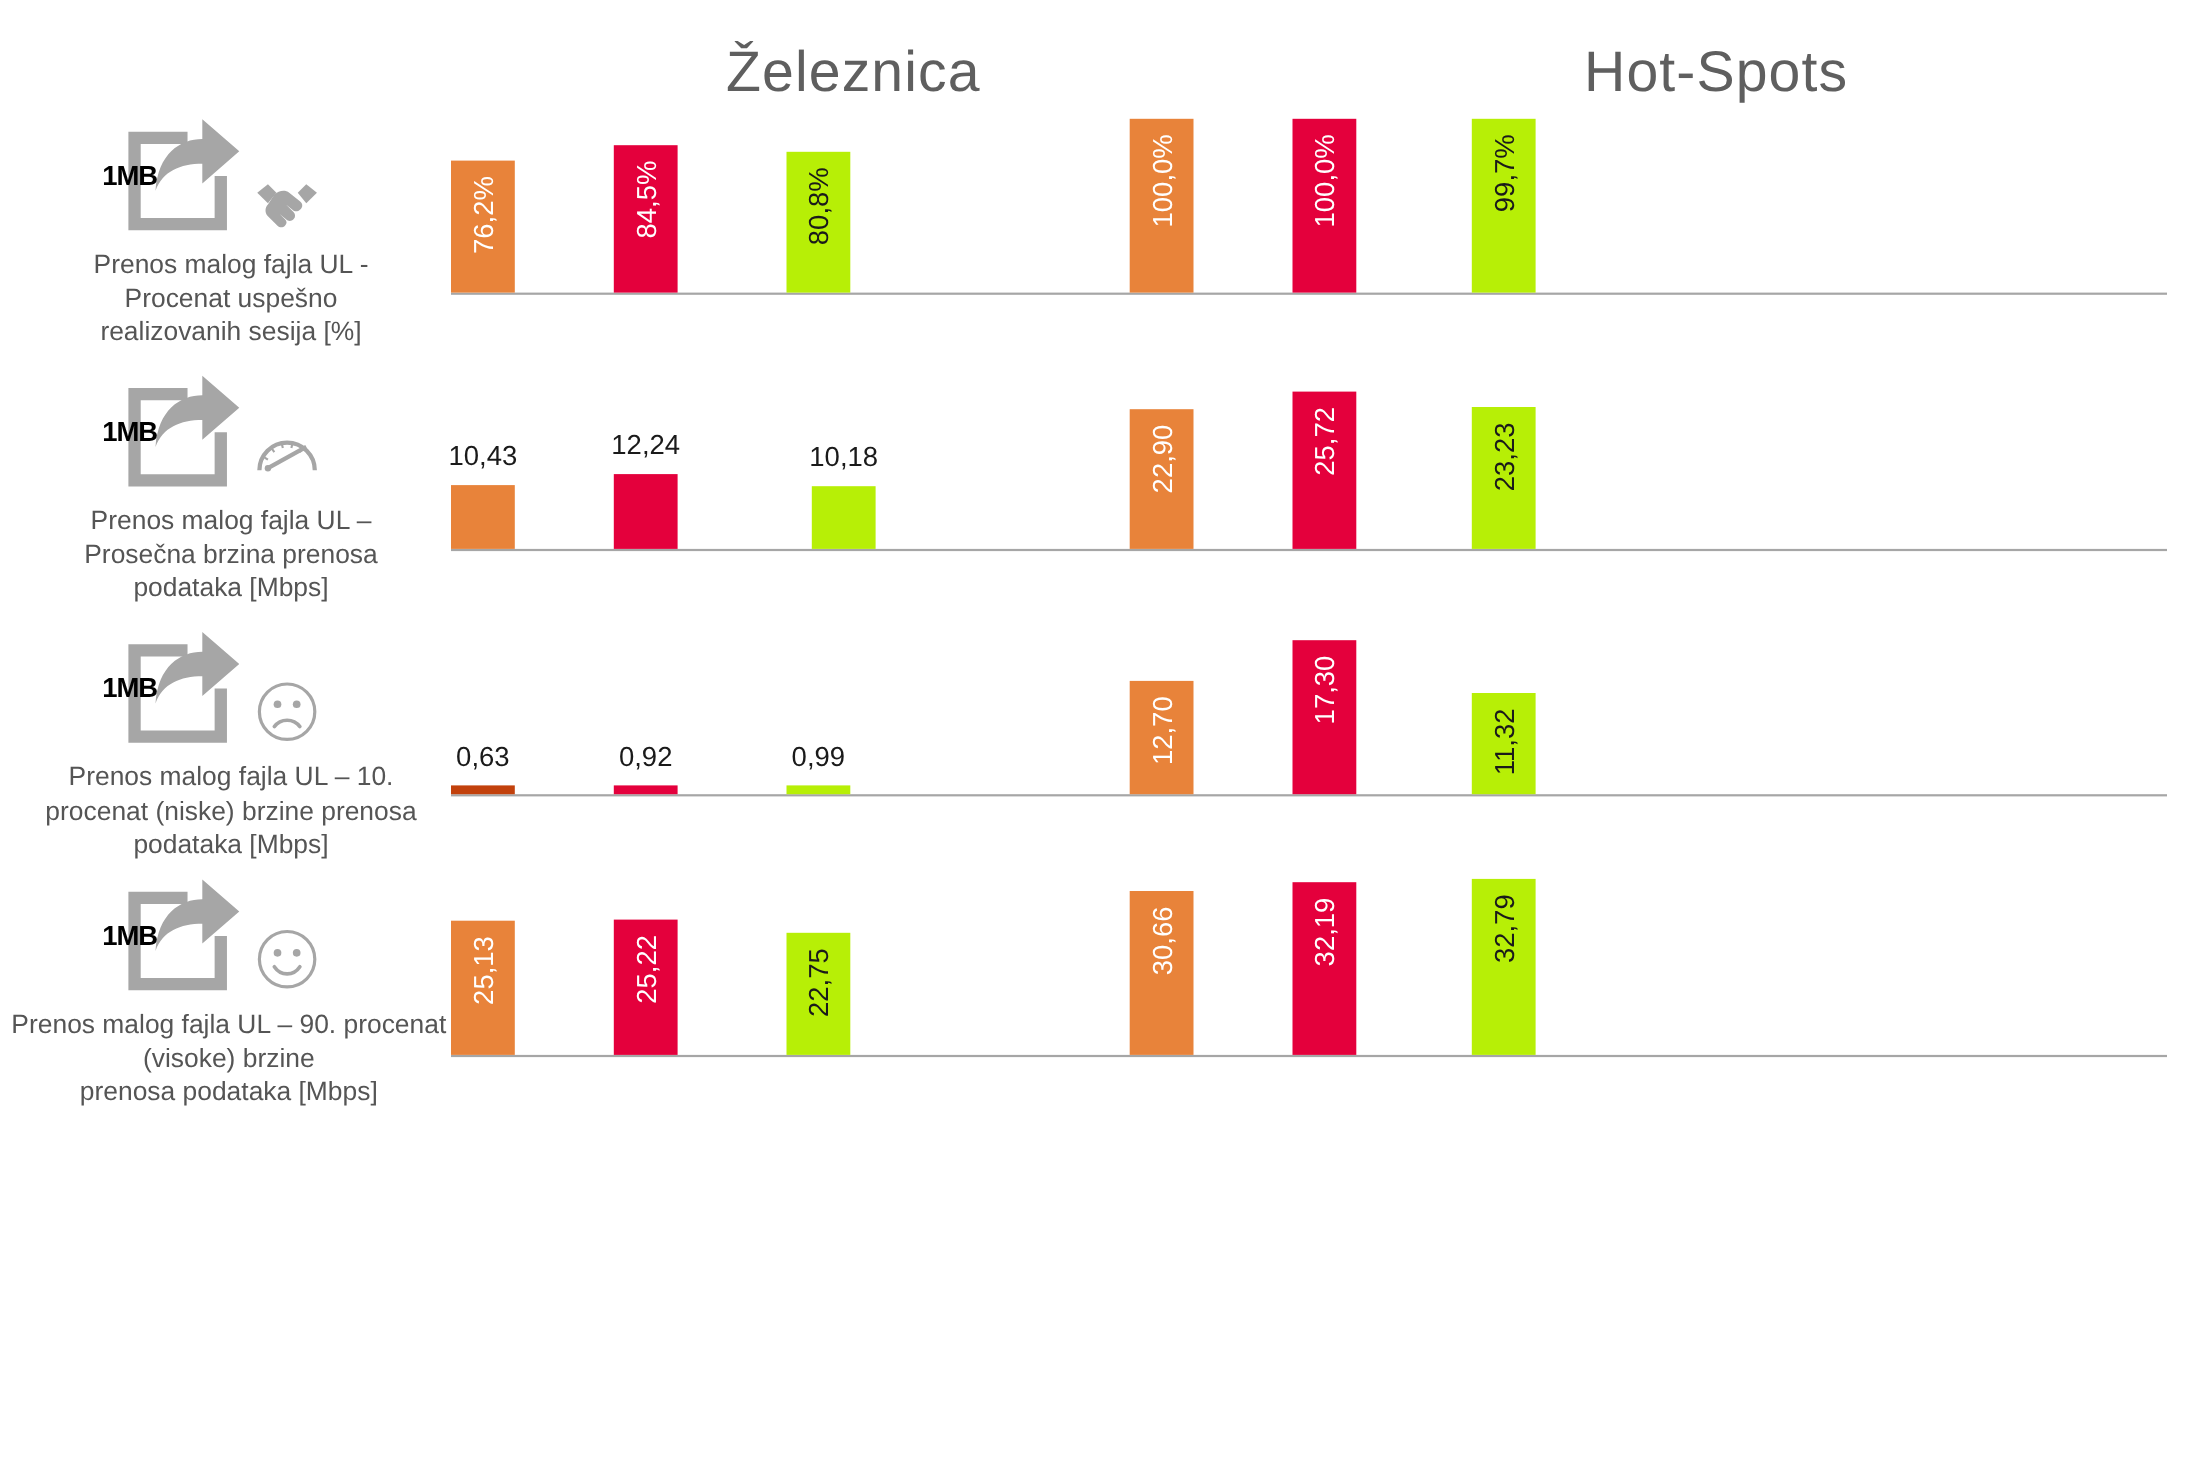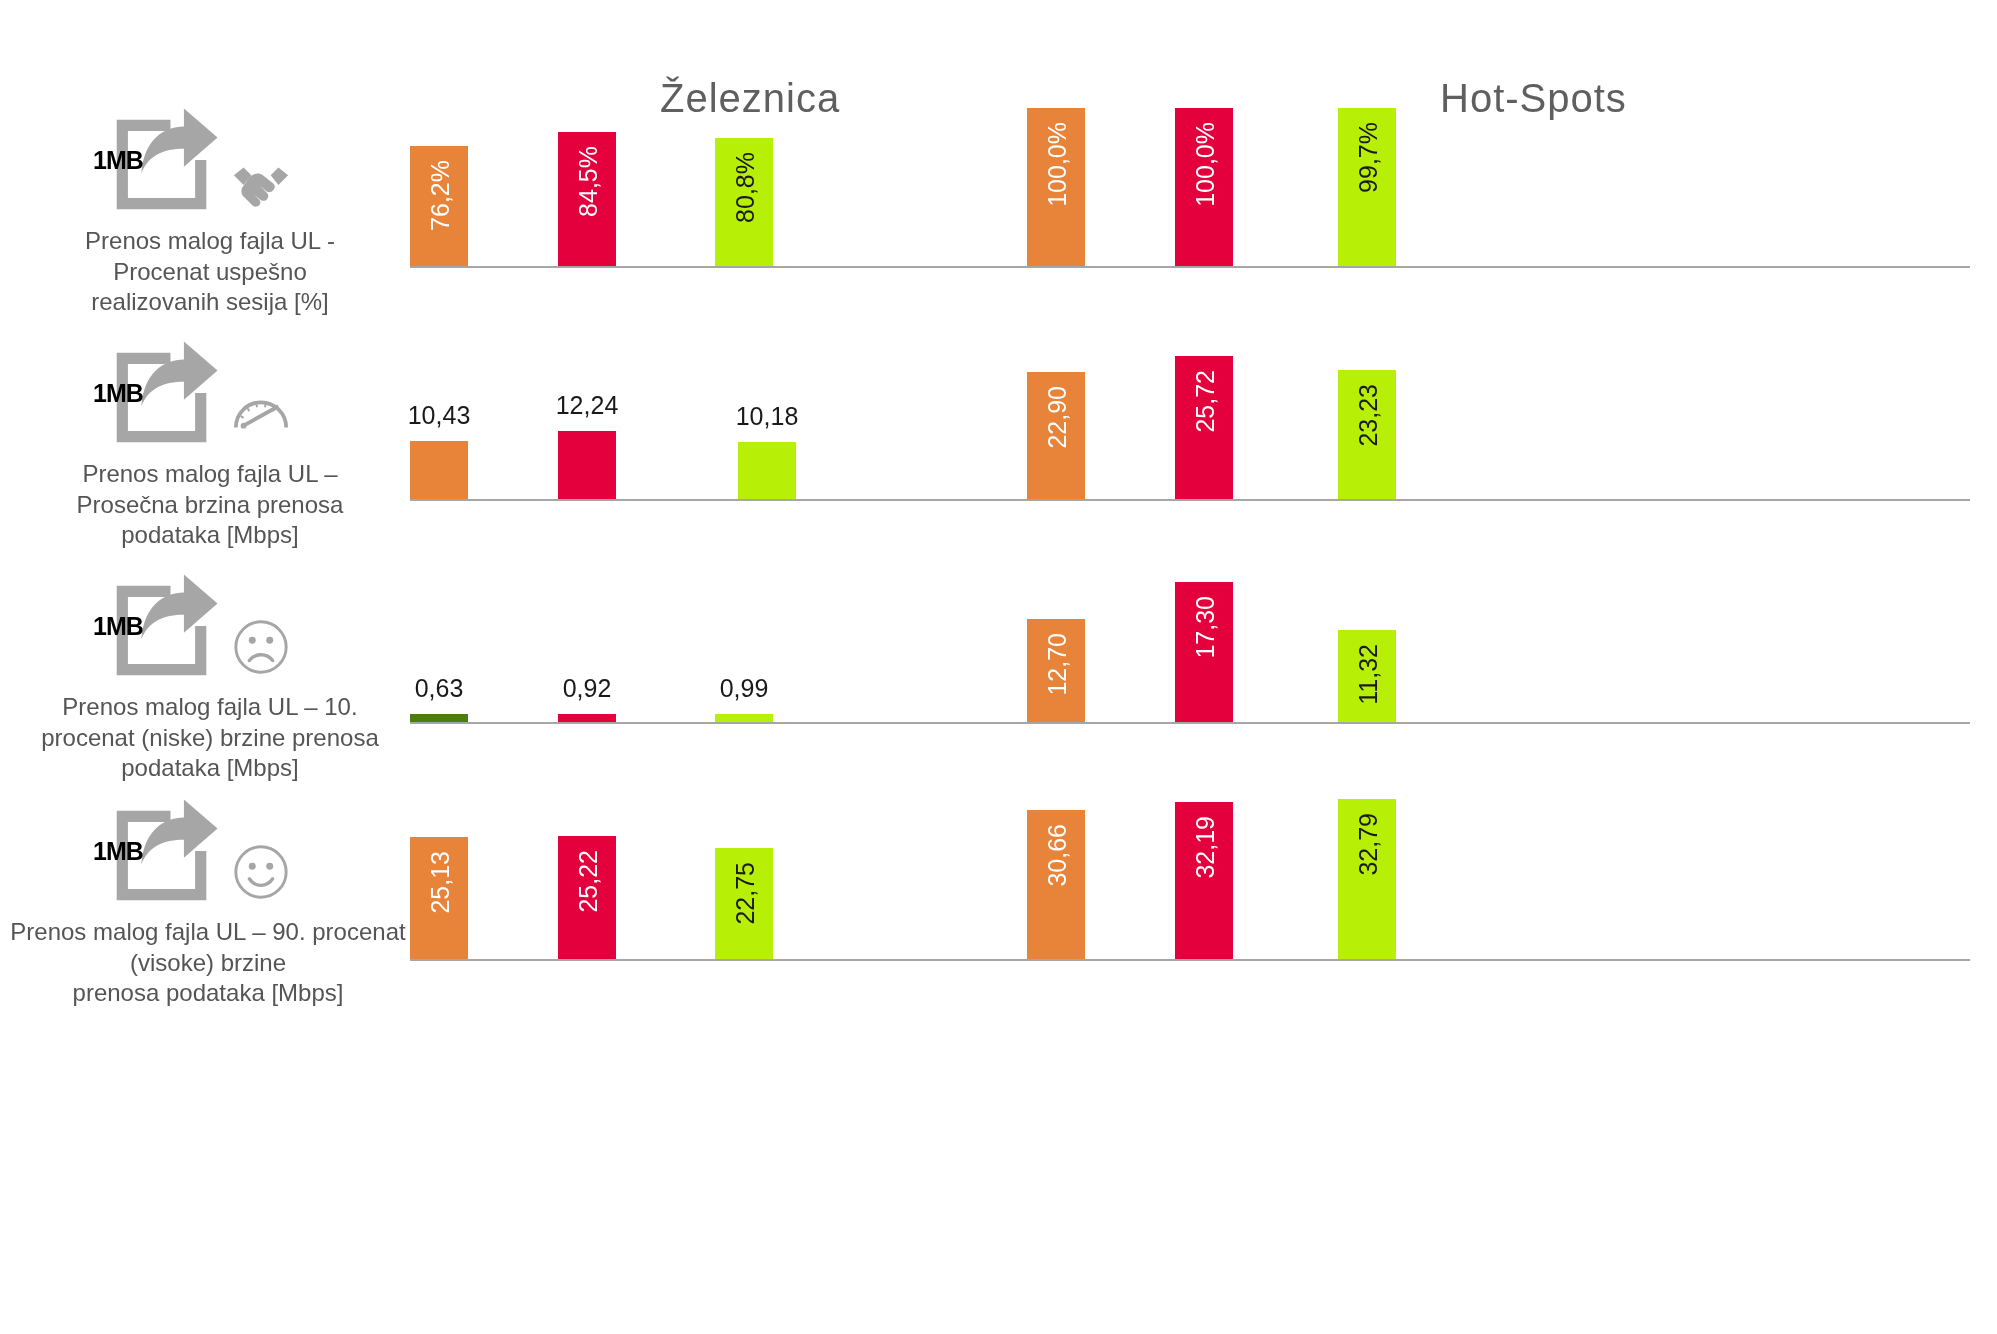--- a/index.html
+++ b/index.html
@@ -8,26 +8,25 @@
     background:#ffffff;
     font-family:"Liberation Sans", sans-serif;
     overflow:hidden;
     position:relative;
   }
 
   
   .group-headers{position:absolute;top:0;left:0;width:1997px;height:100px;}
   .group-header{
     position:absolute;
-    font-size:40px;
+    font-size:52px;
     color:#5f5f5f;
     letter-spacing:1px;
     white-space:nowrap;
     font-weight:400;
-    margin-top:40px;
   }
   #hdr-zeleznica{left:660px;top:36px;}
   #hdr-hotspots{left:1440px;top:36px;}
 
   
   .row{position:absolute;left:0;width:1997px;}
   #row-0{top:100px;height:233px;}
   #row-1{top:333px;height:233px;}
   #row-2{top:566px;height:225px;}
   #row-3{top:791px;height:300px;}
@@ -198,21 +197,21 @@
         <circle cx="41" cy="25" r="3.6" fill="#A6A6A6"></circle>
         <path d="M20 46 C26 38 38 38 44 46" stroke="#A6A6A6" stroke-width="3.4" fill="none" stroke-linecap="round"></path>
       </svg>
     </div>
     <div class="caption">Prenos malog fajla  UL – 10.
 procenat (niske) brzine prenosa
 podataka [Mbps]</div>
   </div>
   <div class="plot">
       <div class="baseline" style="top: 156px;"></div>
-      <div class="bar" style="left: 0px; height: 8px; top: 148px; background: #4d7c0f;">
+      <div class="bar" style="left: 0px; height: 8px; top: 148px; background: #c2410c;">
         <span class="bar-value outside">0,63</span>
       </div>
       <div class="bar" style="left: 148px; height: 8px; top: 148px; background: rgb(228, 0, 60);">
         <span class="bar-value outside">0,92</span>
       </div>
       <div class="bar" style="left: 305px; height: 8px; top: 148px; background: rgb(183, 239, 6);">
         <span class="bar-value outside">0,99</span>
       </div>
       <div class="bar" style="left: 617px; height: 103px; top: 53px; background: rgb(232, 131, 58);">
         <span class="bar-value inside">12,70</span>

